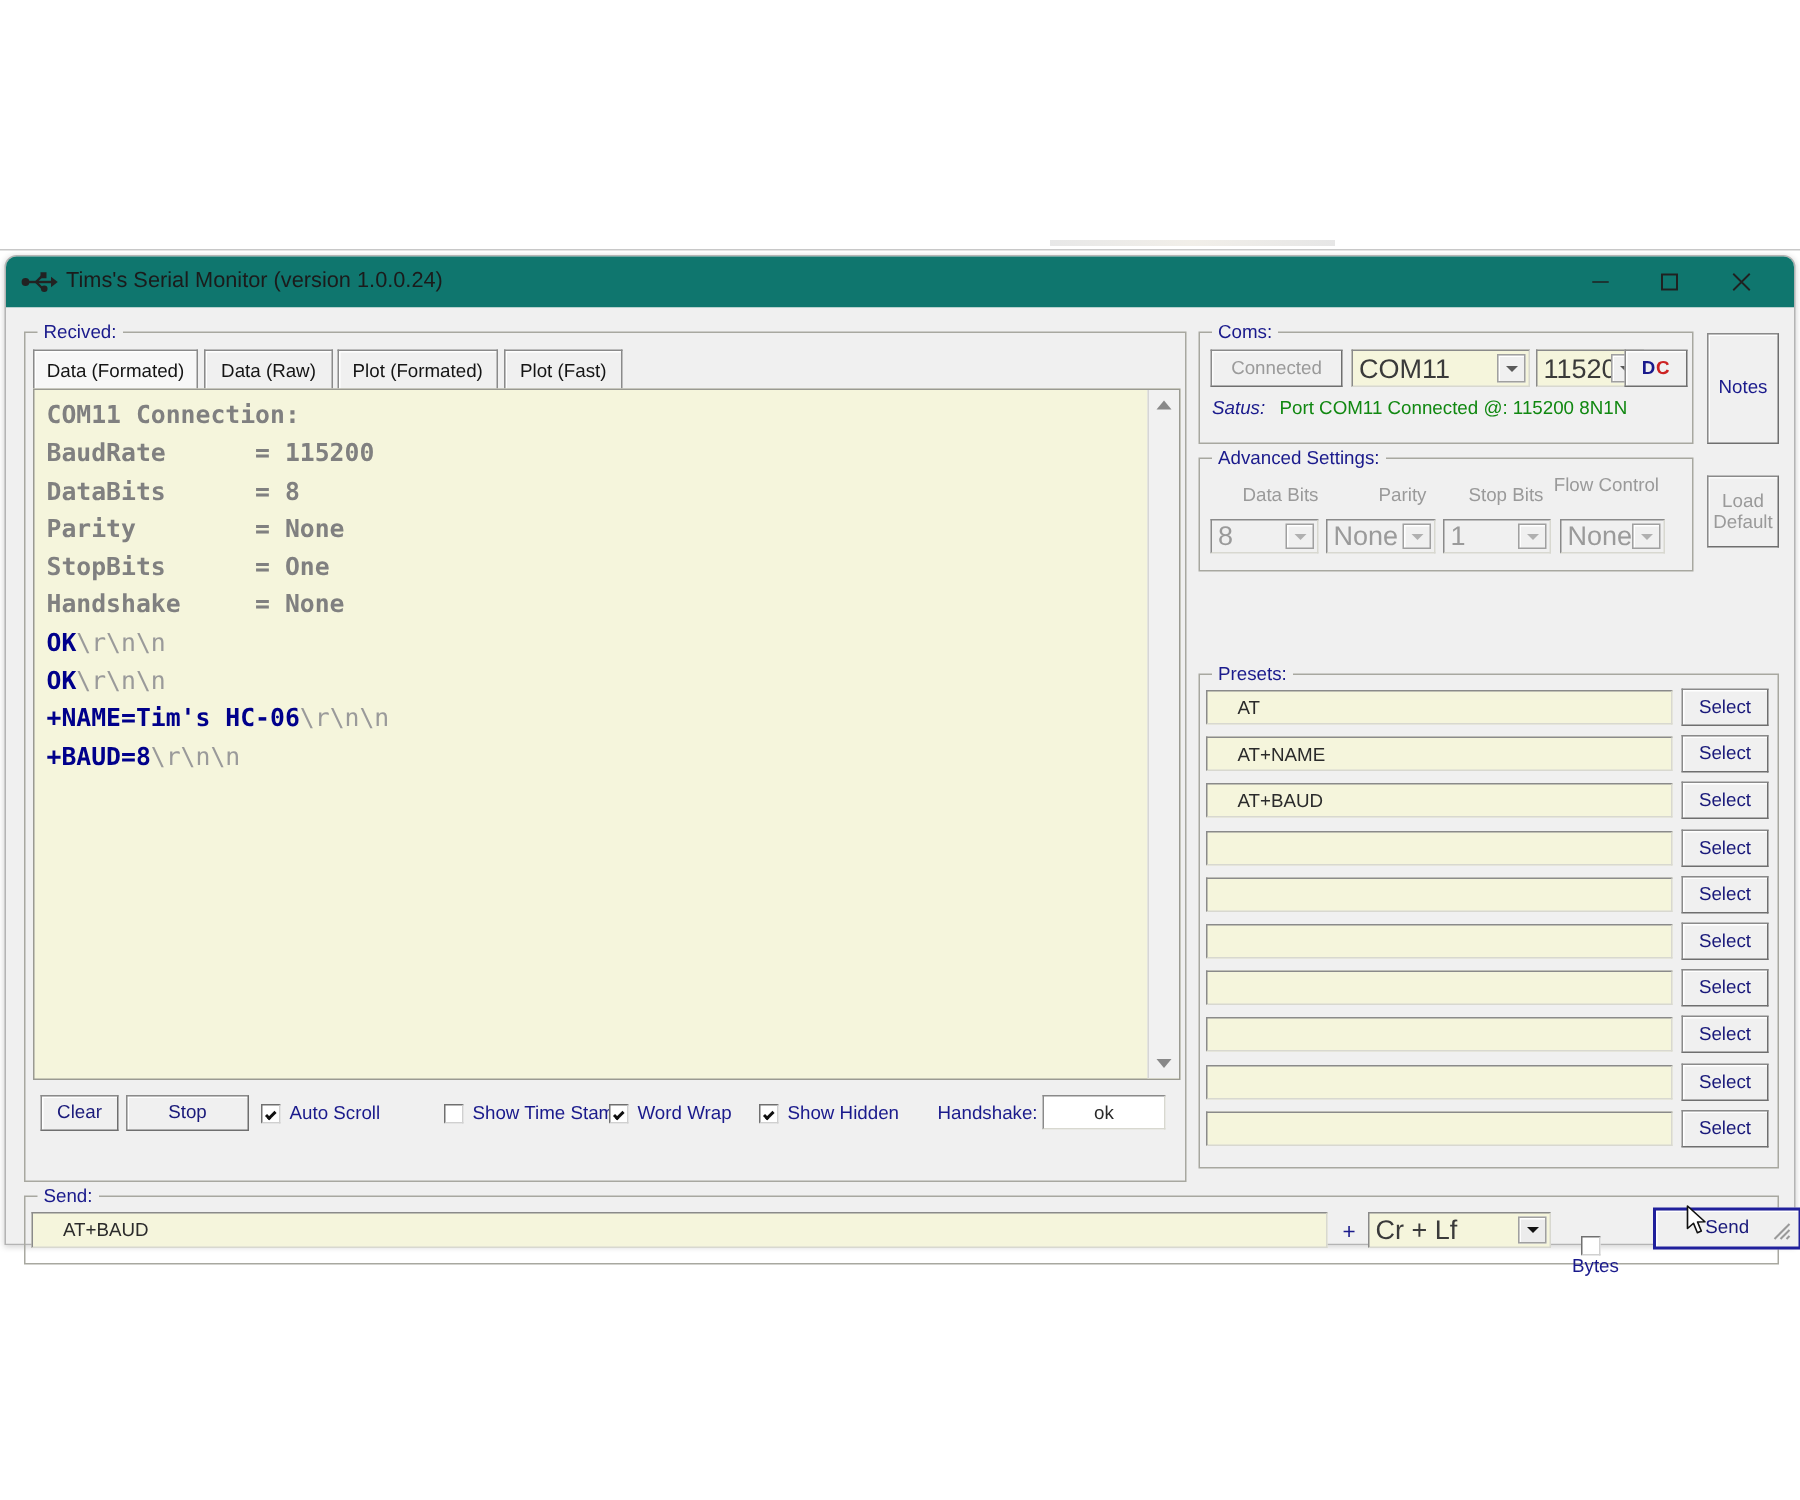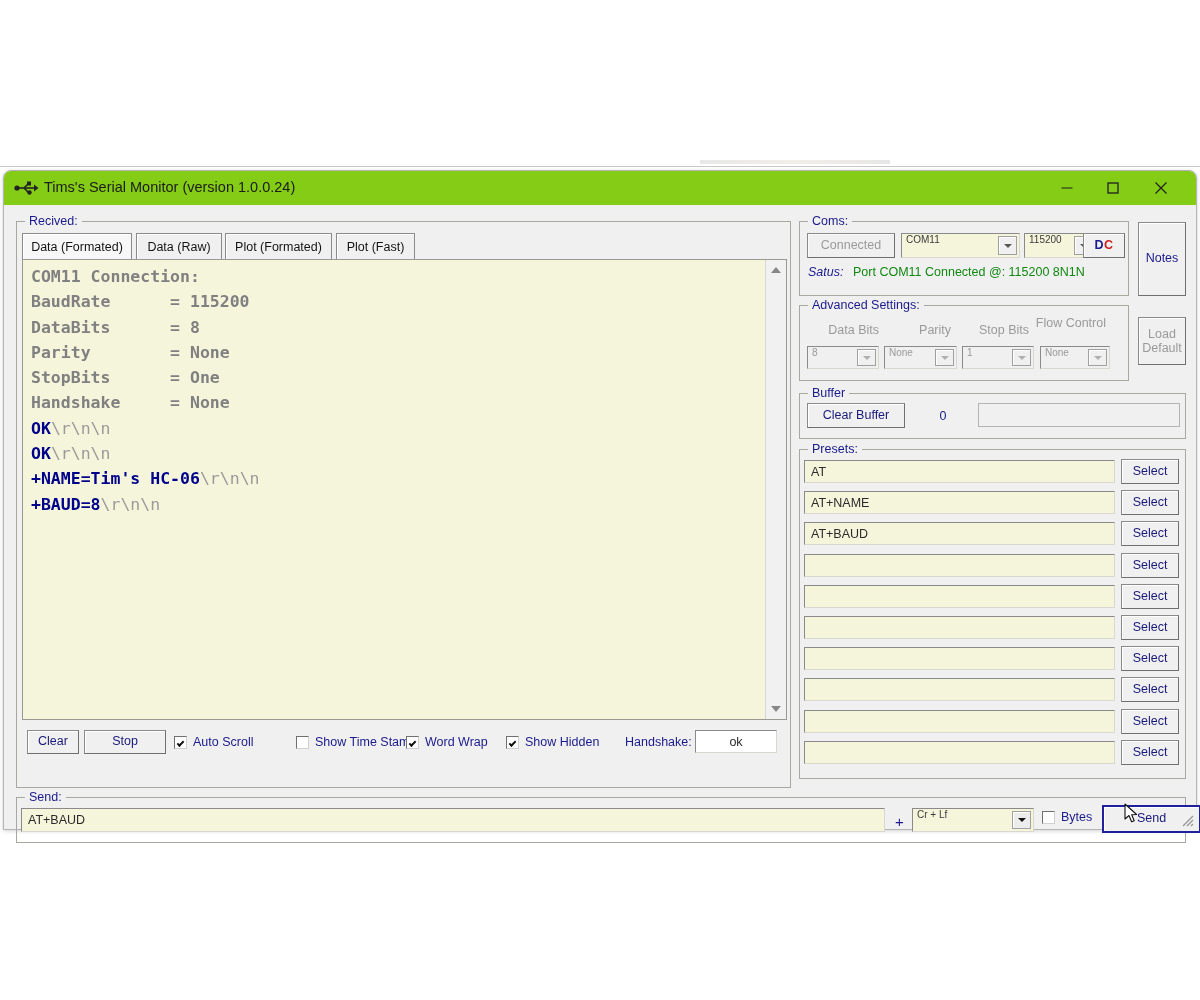--- a/index.html
+++ b/index.html
@@ -19,21 +19,21 @@
   .window {
     position: absolute; left: 3px; top: 170px;
     width: 1194px; height: 660px;
     background: #f0f0f0;
     border: 1px solid #b4b4b4;
     border-top-left-radius: 8px; border-top-right-radius: 8px;
     box-sizing: border-box;
     box-shadow: 0 1px 4px rgba(0,0,0,.18);
   }
   .titlebar {
-    position: relative; height: 34px; background: #84cc16;
+    position: relative; height: 34px; background: #0f766e;
     border-top-left-radius: 7px; border-top-right-radius: 7px;
   }
   .title-icon { position:absolute; left:10px; top:9px; width:26px; height:16px; }
   .title-text {
     position:absolute; left:40px; top:8px; font-size:14.5px; color:#1b1b1b;
     white-space:nowrap; letter-spacing:0;
   }
   .wbtn { position:absolute; top:0; width:46px; height:33px; cursor:default; }
   .wbtn svg { position:absolute; left:50%; top:50%; transform:translate(-50%,-50%); }
   .wmin { right: 106px; } .wmax { right: 60px; } .wclose { right: 12px; }
@@ -59,33 +59,33 @@
     cursor:default; user-select:none; text-align:center; line-height:1.05;
   }
   .btn.disabled { color:#9a9a9a; box-shadow: inset 1px 1px 0 #fbfbfb; }
   .btn.focus { border:2px solid #20209c; }
 
   .field {
     position:absolute; box-sizing:border-box;
     background:#f5f5dc; border:1px solid #8a8a8a;
     border-right-color:#d8d8d0; border-bottom-color:#d8d8d0;
     font-size:12.5px; color:#2b2b2b;
-    display:flex; align-items:center; padding-left:6px;
+    display:flex; align-items:center; padding-left:20px;
     white-space:nowrap; overflow:hidden;
   }
   .field.white { background:#ffffff; }
   .field.grey { background:#f0f0f0; color:#9a9a9a; }
   .field.center { justify-content:center; padding-left:0; }
 
   .combo {
     position:absolute; box-sizing:border-box;
     background:#f5f5dc; border:1px solid #8a8a8a;
     border-right-color:#d8d8d0; border-bottom-color:#d8d8d0;
-    font-size:10px; color:#3a3a3a;
-    display:flex; align-items:flex-start; padding-left:4px; white-space:nowrap;
+    font-size:18px; color:#3a3a3a;
+    display:flex; align-items:flex-end; padding-left:4px; white-space:nowrap;
   }
   .combo.dis { background:#f0f0f0; color:#9a9a9a; }
   .combo .arrowbox {
     position:absolute; right:2px; top:2px; bottom:2px; width:17px;
     background:#f0f0f0; border:1px solid #a0a0a0;
     box-shadow: inset 1px 1px 0 #ffffff;
     display:flex; align-items:center; justify-content:center;
   }
   .combo.dis .arrowbox { background:#f0f0f0; }
   .tri-d { width:0;height:0;border-left:4px solid transparent;border-right:4px solid transparent;border-top:4px solid #5a5a5a; }
@@ -325,28 +325,20 @@
         </div>
       </div>
 
       <div class="btn disabled" style="left:1134px;top:112px;width:48px;height:48px;line-height:14px;flex-direction:column;">
         <span id="load-default-text">
             <div>Load</div>
             <div>Default</div>
           </span>
       </div>
 
-      <div class="group" style="left:795px;top:188px;width:387px;height:46px;">
-        <span class="legend">Buffer</span>
-        <div class="btn" style="left:7px;top:9px;width:98px;height:25px;">
-          <span>Clear Buffer</span>
-        </div>
-        <span class="lbl" style="left:128px;top:15px;width:30px;text-align:center;">0</span>
-        <div class="field grey" style="left:178px;top:9px;width:202px;height:24px;background:#f0f0f0;border-color:#b4b4b4;"></div>
-      </div>
 
       <div class="group" style="left:795px;top:244px;width:387px;height:330px;">
         <span class="legend">Presets:</span>
         <div id="preset-rows">
             <div class="field" style="left: 4px; top: 10px; width: 311px; height: 23px;">AT</div>
             <div class="btn" style="left: 321px; top: 9px; width: 58px; height: 25px;">
               <span>Select</span>
             </div>
             <div class="field" style="left: 4px; top: 41.2px; width: 311px; height: 23px;">AT+NAME</div>
             <div class="btn" style="left: 321px; top: 40.2px; width: 58px; height: 25px;">
@@ -394,21 +386,21 @@
 
         <span class="plus" style="left:878px;top:15px;">+</span>
 
         <div class="combo dark" style="left:895px;top:10px;width:122px;height:24px;">
           <span>Cr + Lf</span>
           <span class="arrowbox">
               <span class="tri-d"></span>
             </span>
         </div>
 
-        <div class="cbwrap" style="left:1025px;top:12px;">
+        <div class="cbwrap" style="left:1025px;top:26px;flex-direction:column;">
           <span class="cbox"></span>
           <span class="cblabel">Bytes</span>
         </div>
 
         <div class="btn focus" style="left:1085px;top:7px;width:99px;height:28px;">
           <span>Send</span>
         </div>
       </div>
 
       <span class="grip">

